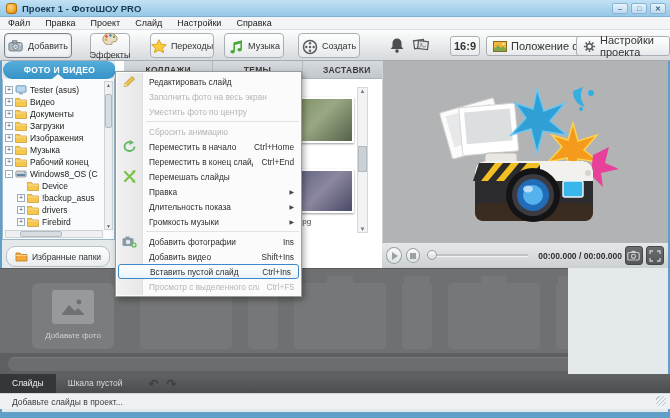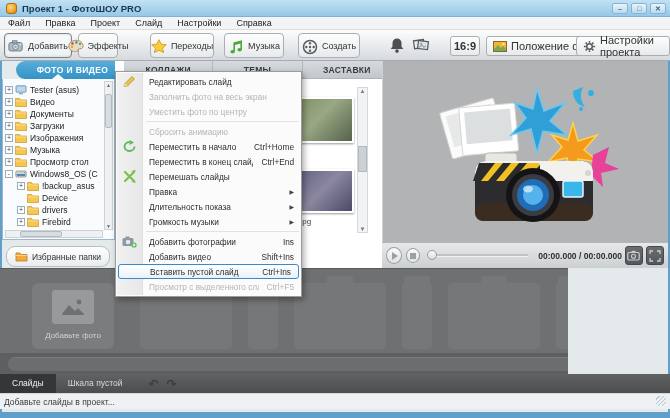--- a/index.html
+++ b/index.html
@@ -40,21 +40,21 @@
   .tb-btn.active { border:1px solid #7c838a; background:linear-gradient(#f8fafb,#eef1f3);
     box-shadow:inset 0 0 3px rgba(0,0,0,.15); }
   .tb-ico { width:16px; height:14px; flex:0 0 auto; }
   .tb-plain { position:absolute; top:6px; width:18px; height:18px; }
   .tb-small { position:absolute; top:6px; height:20px; border:1px solid #a9afb5; border-radius:3px;
     background:linear-gradient(#fefefe,#e7eaec); display:flex; align-items:center; gap:4px;
     font-size:11px; color:#333; padding:0 6px; font-weight:bold; }
   .tb-small .lbl { font-weight:normal; }
 
   
-  #photo-tab { left:16px; top:61px; width:113px; height:18px;
+  #photo-tab { left:3px; top:61px; width:113px; height:18px;
     background:linear-gradient(#55aeda,#3692c6); color:#fff; font-size:8.5px; font-weight:bold;
     letter-spacing:.4px; text-align:center; line-height:18px;border-radius:9px; }
   #photo-tab-notch { left:52px; top:74px; width:0; height:0;
     border-left:6px solid transparent; border-right:6px solid transparent;
     border-bottom:5px solid #f8fafb; }
   #tree-panel { left:2px; top:79px; width:113px; height:161px; background:#fafbfc;
     border:1px solid #9db7c6; border-top:none; }
   #tree { position:absolute; left:2px; top:5px; width:96px; }
   .tree-row { height:12px; display:flex; align-items:center; font-size:8.5px; color:#222;
     white-space:nowrap; overflow:hidden; }
@@ -136,21 +136,21 @@
     border-radius:7px; border-top:1px solid #7a7b7c; }
 
   
   #bottom-tabs { left:0; top:374px; width:670px; height:19px;
     background:linear-gradient(#616263,#4c4d4e); display:flex; align-items:stretch; }
   .bt-tab { padding:0 12px; font-size:8.5px; color:#d9d9d9; line-height:19px; }
   .bt-tab.active { background:#353637; color:#f2f2f2; }
   #undo-redo { display:flex; align-items:center; margin-left:14px; gap:8px;
     font-family:"DejaVu Sans", sans-serif; font-size:12px; color:#3d3e3f; font-weight:bold; }
   #statusbar { left:0; top:393px; width:670px; height:16px; background:#edf1f3;
-    border-top:1px solid #d2d8dc; display:flex; align-items:center; padding-left:4px;
+    border-top:1px solid #d2d8dc; display:flex; align-items:center; padding-left:12px;
     font-size:8.5px; color:#3a3a3a; }
   #resize-grip { position:absolute; right:4px; bottom:3px; width:10px; height:10px;
     background:repeating-linear-gradient(135deg,transparent,transparent 2px,#b9c5cb 2px,#b9c5cb 3px); }
 
   
   #context-menu { left:115px; top:71px; width:187px; background:#fbfbfb;
     border:1px solid #9b9b9b; box-shadow:2px 3px 6px rgba(0,0,0,.35); padding:2px 0; z-index:50; }
   #menu-gutter { position:absolute; left:1px; top:1px; bottom:1px; width:26px;
     background:linear-gradient(90deg,#f1f1f1,#e7e7e7); border-right:1px solid #e0e0e0; }
   .cm-item { position:relative; height:15px; display:flex; align-items:center;
@@ -195,21 +195,21 @@
       <div class="tb-btn active" style="left: 4px; width: 68px;">
         <span class="tb-ico"><svg viewBox="0 0 18 15">
             <rect x="1" y="4" width="15" height="9.5" rx="2" fill="#aeb9c0" stroke="#6e7a82"></rect>
             <rect x="5" y="2" width="5" height="2.5" fill="#aeb9c0" stroke="#6e7a82"></rect>
             <circle cx="8.5" cy="8.7" r="3.1" fill="#e9eef1" stroke="#6e7a82"></circle>
             <circle cx="8.5" cy="8.7" r="1.4" fill="#7fa8c8"></circle>
             <rect x="12.8" y="5.5" width="2.2" height="1.4" fill="#dde4e8"></rect>
           </svg></span>
         <span>Добавить</span>
       </div>
-      <div class="tb-btn" style="left: 78px; width: 40px;">
+      <div class="tb-btn" style="left: 90px; width: 40px; flex-direction: column;">
         <span class="tb-ico"><svg viewBox="0 0 18 15">
             <path d="M9 1.5c4.4 0 8 2.8 8 6.3 0 2.3-1.8 3.4-3.6 3.2-1.3-.1-2.4.5-2.2 1.7.1 1-.7 1.8-2.2 1.8-4.4 0-8-2.9-8-6.5S4.6 1.5 9 1.5Z" fill="#e8dcc8" stroke="#a08850"></path>
             <circle cx="5" cy="5" r="1.4" fill="#d8402a"></circle>
             <circle cx="9.5" cy="3.8" r="1.4" fill="#3a78c8"></circle>
             <circle cx="13.5" cy="5.5" r="1.3" fill="#58a838"></circle>
             <circle cx="4.5" cy="8.8" r="1.4" fill="#e8a820"></circle>
           </svg></span>
         <span>Эффекты</span>
       </div>
       <div class="tb-btn" style="left: 150px; width: 64px;">
@@ -335,46 +335,46 @@
             <path d="M0.5 4h11" stroke="#fbe29a" stroke-width=".9"></path>
           </svg></span>
         <span>Музыка</span>
       </div>
       <div class="tree-row" style="padding-left: 0px;">
         <span class="expander">+</span>
         <span class="tree-ico"><svg viewBox="0 0 12 10">
             <path d="M0.5 1.5h4l1 1.5h6v6.5h-11Z" fill="#f6c64f" stroke="#c9952b" stroke-width=".7"></path>
             <path d="M0.5 4h11" stroke="#fbe29a" stroke-width=".9"></path>
           </svg></span>
-        <span>Просмотр стол</span>
+        <span>Рабочий конец</span>
       </div>
       <div class="tree-row" style="padding-left: 0px;">
         <span class="expander">-</span>
         <span class="tree-ico"><svg viewBox="0 0 12 10">
             <rect x="0.8" y="2" width="10.4" height="6" rx="1" fill="#ccd1d5" stroke="#828a90" stroke-width=".7"></rect>
             <rect x="1.8" y="5" width="8.4" height="2" fill="#5a87a8"></rect>
             <circle cx="9.8" cy="3.6" r="0.6" fill="#7c848a"></circle>
           </svg></span>
         <span>Windows8_OS (C</span>
       </div>
       <div class="tree-row" style="padding-left: 12px;">
+        <span class="expander none"></span>
+        <span class="tree-ico"><svg viewBox="0 0 12 10">
+            <path d="M0.5 1.5h4l1 1.5h6v6.5h-11Z" fill="#f6c64f" stroke="#c9952b" stroke-width=".7"></path>
+            <path d="M0.5 4h11" stroke="#fbe29a" stroke-width=".9"></path>
+          </svg></span>
+        <span>Device</span>
+      </div>
+      <div class="tree-row" style="padding-left: 12px;">
         <span class="expander">+</span>
         <span class="tree-ico"><svg viewBox="0 0 12 10">
             <path d="M0.5 1.5h4l1 1.5h6v6.5h-11Z" fill="#f6c64f" stroke="#c9952b" stroke-width=".7"></path>
             <path d="M0.5 4h11" stroke="#fbe29a" stroke-width=".9"></path>
           </svg></span>
         <span>!backup_asus</span>
-      </div>
-      <div class="tree-row" style="padding-left: 12px;">
-        <span class="expander none"></span>
-        <span class="tree-ico"><svg viewBox="0 0 12 10">
-            <path d="M0.5 1.5h4l1 1.5h6v6.5h-11Z" fill="#f6c64f" stroke="#c9952b" stroke-width=".7"></path>
-            <path d="M0.5 4h11" stroke="#fbe29a" stroke-width=".9"></path>
-          </svg></span>
-        <span>Device</span>
       </div>
       <div class="tree-row" style="padding-left: 12px;">
         <span class="expander">+</span>
         <span class="tree-ico"><svg viewBox="0 0 12 10">
             <path d="M0.5 1.5h4l1 1.5h6v6.5h-11Z" fill="#f6c64f" stroke="#c9952b" stroke-width=".7"></path>
             <path d="M0.5 4h11" stroke="#fbe29a" stroke-width=".9"></path>
           </svg></span>
         <span>drivers</span>
       </div>
       <div class="tree-row" style="padding-left: 12px;">

